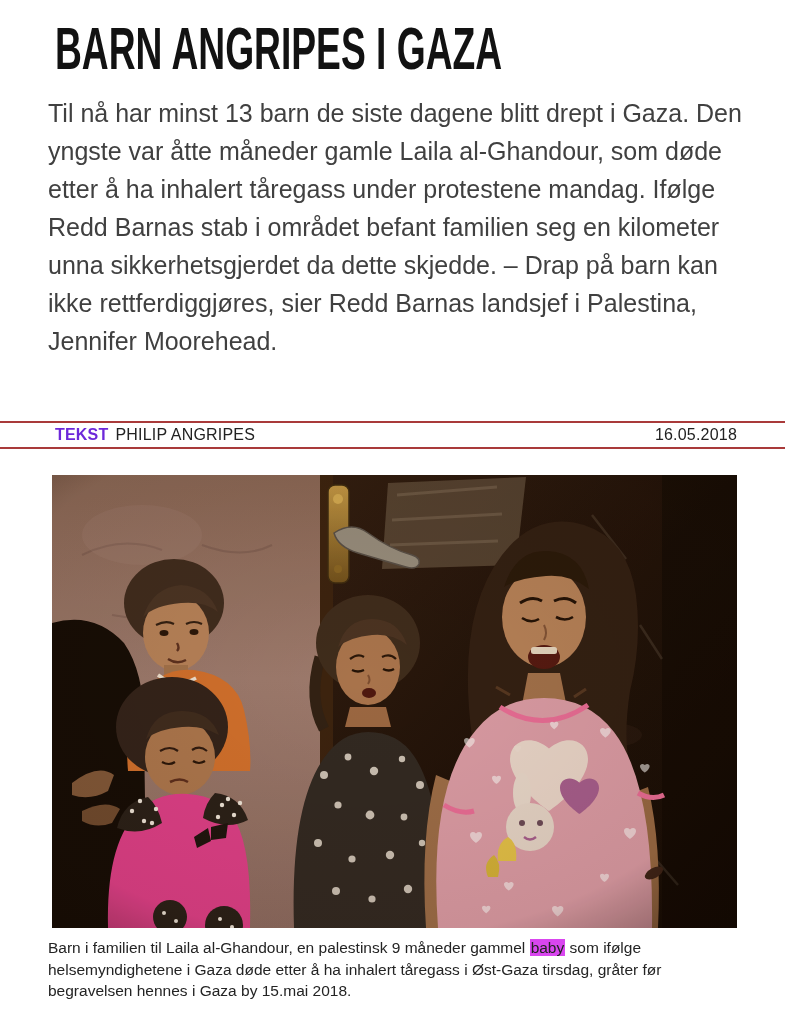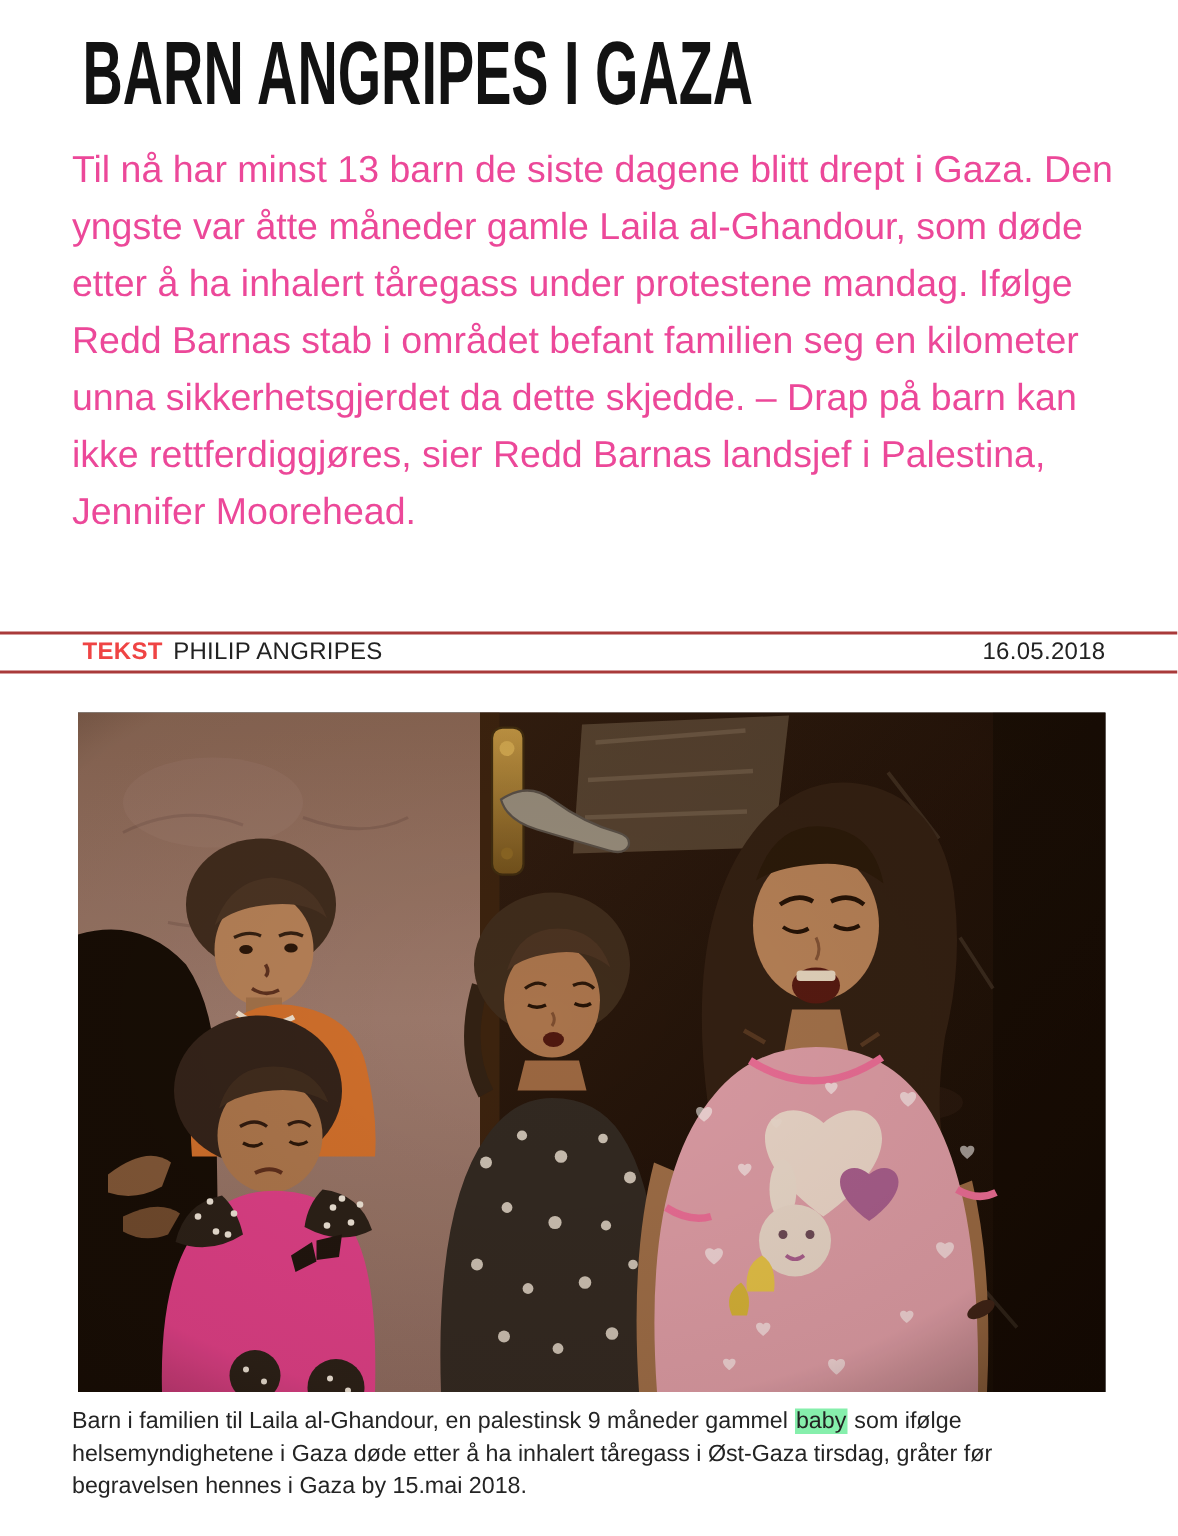--- a/index.html
+++ b/index.html
@@ -7,41 +7,41 @@
     width:785px;height:1024px;background:#ffffff;position:relative;
     font-family:"Liberation Sans",sans-serif;color:#1d1d1d;overflow:hidden;
   }
   .headline{
     position:absolute;left:55px;top:14px;margin:0;
     font-size:60px;font-weight:bold;color:#121212;white-space:nowrap;
     transform:scaleX(0.62);transform-origin:left top;letter-spacing:0px;
   }
   .lead{
     position:absolute;left:48px;top:94px;width:698px;margin:0;
-    font-size:25px;line-height:38px;color:#ec4899;
+    font-size:25px;line-height:38px;color:#404040;
   }
   .byline-bar{
     position:absolute;left:0;top:421px;width:785px;height:28px;box-sizing:border-box;
     border-top:2px solid #a93a3a;border-bottom:2px solid #a93a3a;
     display:flex;align-items:center;justify-content:space-between;
     padding:0 48px 0 55px;font-size:16px;color:#222;
   }
   .byline-left{display:flex;gap:7px;align-items:baseline;letter-spacing:.2px;}
-  .byline-label{font-weight:bold;color:#ef4444;}
+  .byline-label{font-weight:bold;color:#6d28d9;}
   .byline-date{letter-spacing:.2px;text-align:center;}
   .photo{
     position:absolute;left:52px;top:475px;width:685px;height:453px;margin:0;
     background:#1a120c;
   }
   .photo svg{display:block;width:685px;height:453px;}
   .caption{
     position:absolute;left:48px;top:937px;width:665px;margin:0;
     font-size:15.5px;line-height:21.5px;color:#242424;
   }
-  .caption .hl{background:#86efac;color:#222;padding:0 1px;margin-top:12px;}
+  .caption .hl{background:#d946ef;color:#222;padding:0 1px;margin-top:12px;}
 </style>
 </head>
 <body>
 
 <h1 class="headline">BARN ANGRIPES I GAZA</h1>
 
 <p class="lead">Til nå har minst 13 barn de siste dagene blitt drept i Gaza. Den yngste var åtte måneder gamle Laila al-Ghandour, som døde etter å ha inhalert tåregass under protestene mandag. Ifølge Redd Barnas stab i området befant familien seg en kilometer unna sikkerhetsgjerdet da dette skjedde. – Drap på barn kan ikke rettferdiggjøres, sier Redd Barnas landsjef i Palestina, Jennifer Moorehead.</p>
 
 <div class="byline-bar">
   <span class="byline-left">

